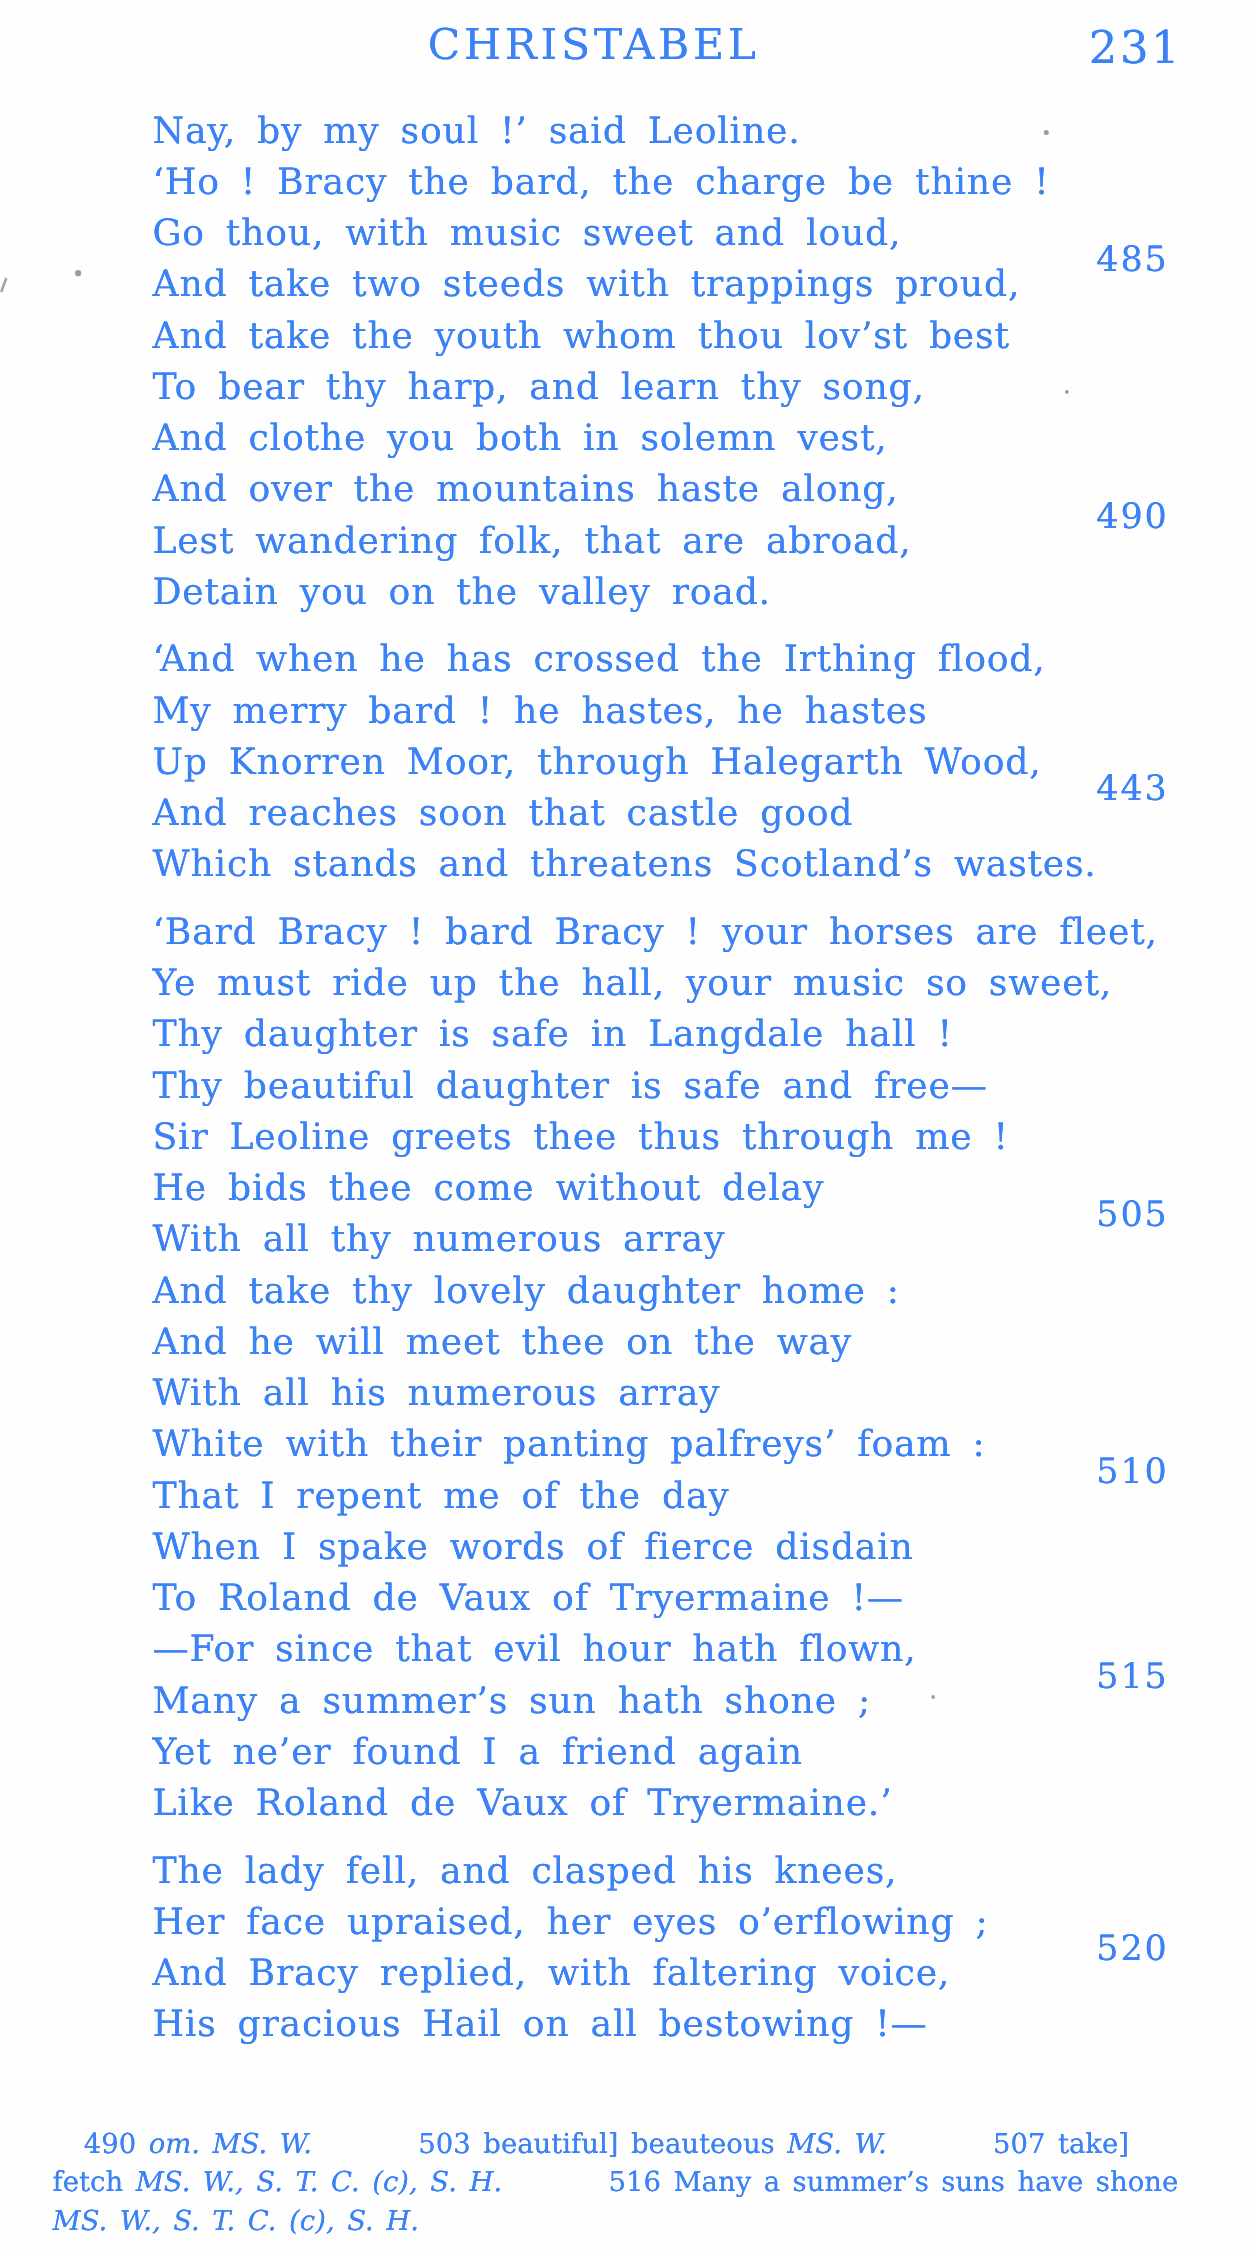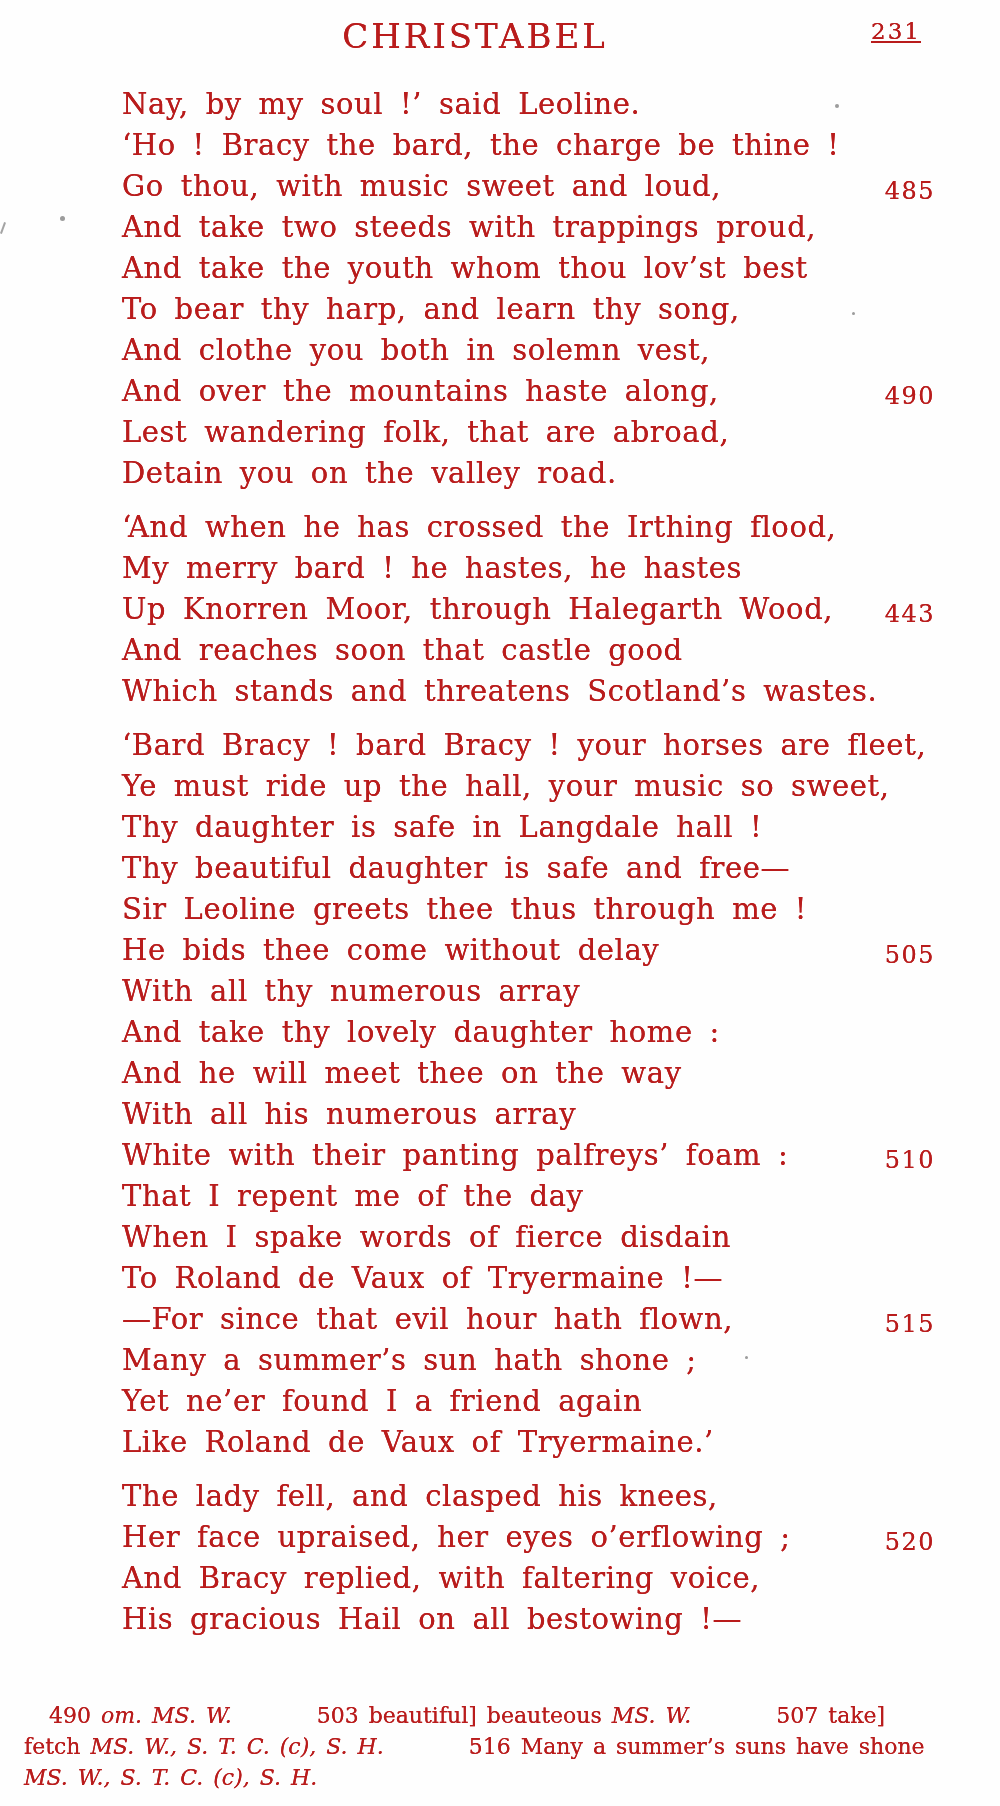--- a/index.html
+++ b/index.html
@@ -2,64 +2,63 @@
 <html><head>
 <meta charset="utf-8">
 <style>
   html,body{margin:0;padding:0;background:#ffffff;}
   .page{
     position:relative;
     width:1000px;
     height:1806px;
     background:#fefefe;
     font-family:"DejaVu Serif","Liberation Serif",serif;
-    color:#b91c1c;
+    color:#3b82f6;
     overflow:hidden;
     text-shadow:0 0 0.5px currentColor;
   }
   .running-head{
     position:absolute;
     top:16px;
     left:0;
     width:950px;
     text-align:center;
     font-size:34px;
     letter-spacing:3px;
   }
   .page-number{
     position:absolute;
     top:18px;
     left:871px;
-    font-size:23px;
+    font-size:36px;
     letter-spacing:2px;
-    text-decoration:underline;
   }
   .poem{
     position:absolute;
     left:122px;
     top:84px;
     width:813px;
     font-size:29px;
     line-height:41px;
     word-spacing:7px;
     letter-spacing:0.6px;
   }
   .stanza{margin:0 0 13px 0;}
   .poem-line{position:relative;white-space:nowrap;height:41px;}
   .line-num{
     position:absolute;
     right:0;
-    top:5px;
-    font-size:24px;
+    top:21px;
+    font-size:28px;
     letter-spacing:1.5px;
     word-spacing:normal;
   }
   .footnotes{
     position:absolute;
-    left:24px;
+    left:42px;
     top:1700px;
     width:925px;
     font-size:22px;
     line-height:31px;
     word-spacing:3px;
   }
   .fn-line{white-space:nowrap;}
   .fn-indent{text-indent:25px;}
   .fn-italic{font-style:italic;}
   .fn-gap{margin-left:85px;}

